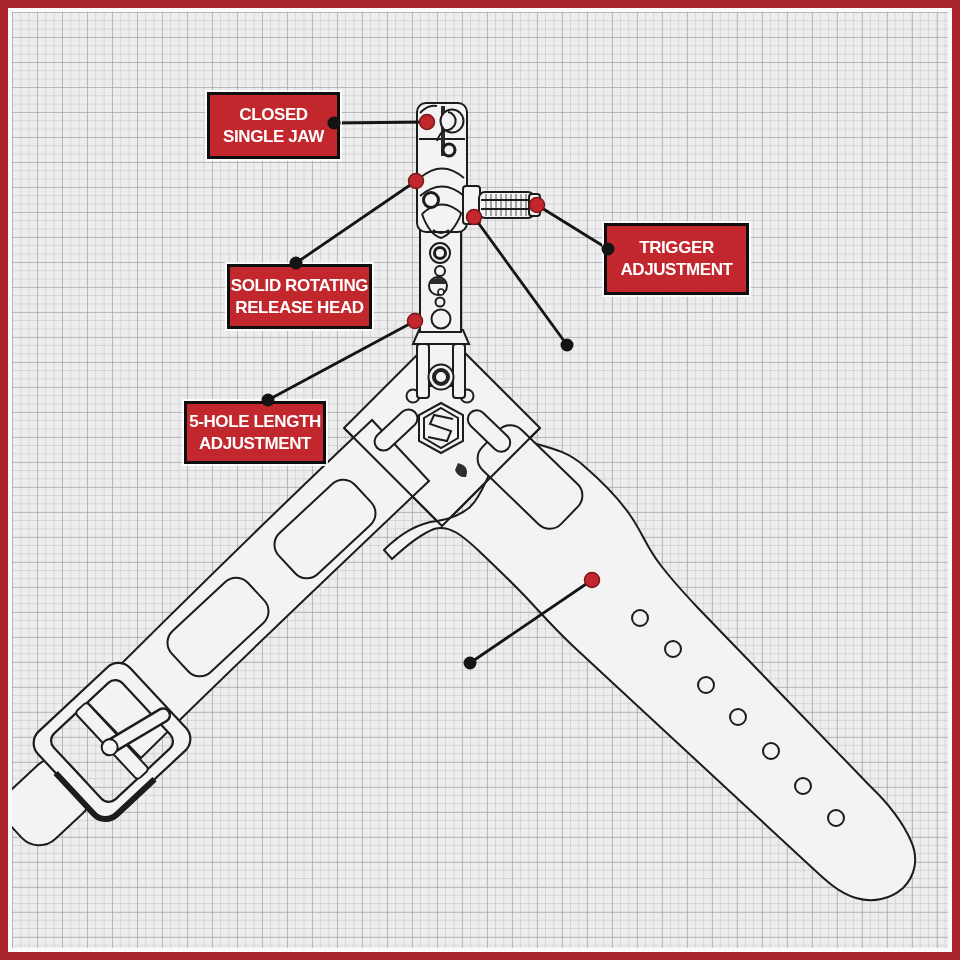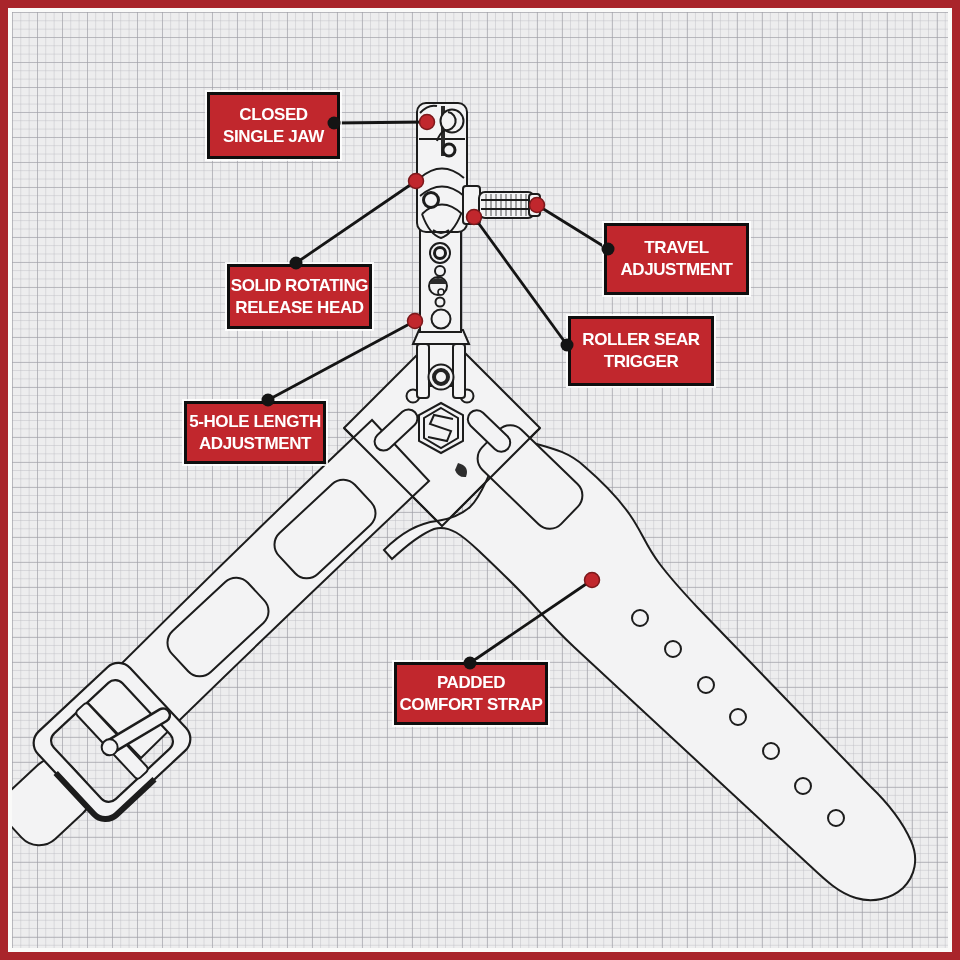--- a/index.html
+++ b/index.html
@@ -174,34 +174,26 @@
 
   <div class="callout" style="left:207px;top:92px;width:127px;height:61px">
     <span>CLOSED</span>
     <span>SINGLE JAW</span>
   </div>
   <div class="callout" style="left:227px;top:264px;width:139px;height:59px">
     <span>SOLID ROTATING</span>
     <span>RELEASE HEAD</span>
   </div>
   <div class="callout" style="left:604px;top:223px;width:139px;height:66px">
-    <span>TRAVEL</span>
+    <span>TRIGGER</span>
     <span>ADJUSTMENT</span>
-  </div>
-  <div class="callout" style="left:568px;top:316px;width:140px;height:64px">
-    <span>ROLLER SEAR</span>
-    <span>TRIGGER</span>
   </div>
   <div class="callout" style="left:184px;top:401px;width:136px;height:57px">
     <span>5-HOLE LENGTH</span>
     <span>ADJUSTMENT</span>
-  </div>
-  <div class="callout" style="left:394px;top:662px;width:148px;height:57px">
-    <span>PADDED</span>
-    <span>COMFORT STRAP</span>
   </div>
 
   <svg class="dots" viewBox="0 0 960 960">
     <g fill="#141414">
       <circle cx="334" cy="123" r="6.5"></circle>
       <circle cx="296" cy="263" r="6.5"></circle>
       <circle cx="608" cy="249" r="6.5"></circle>
       <circle cx="567" cy="345" r="6.5"></circle>
       <circle cx="268" cy="400" r="6.5"></circle>
       <circle cx="470" cy="663" r="6.5"></circle>

